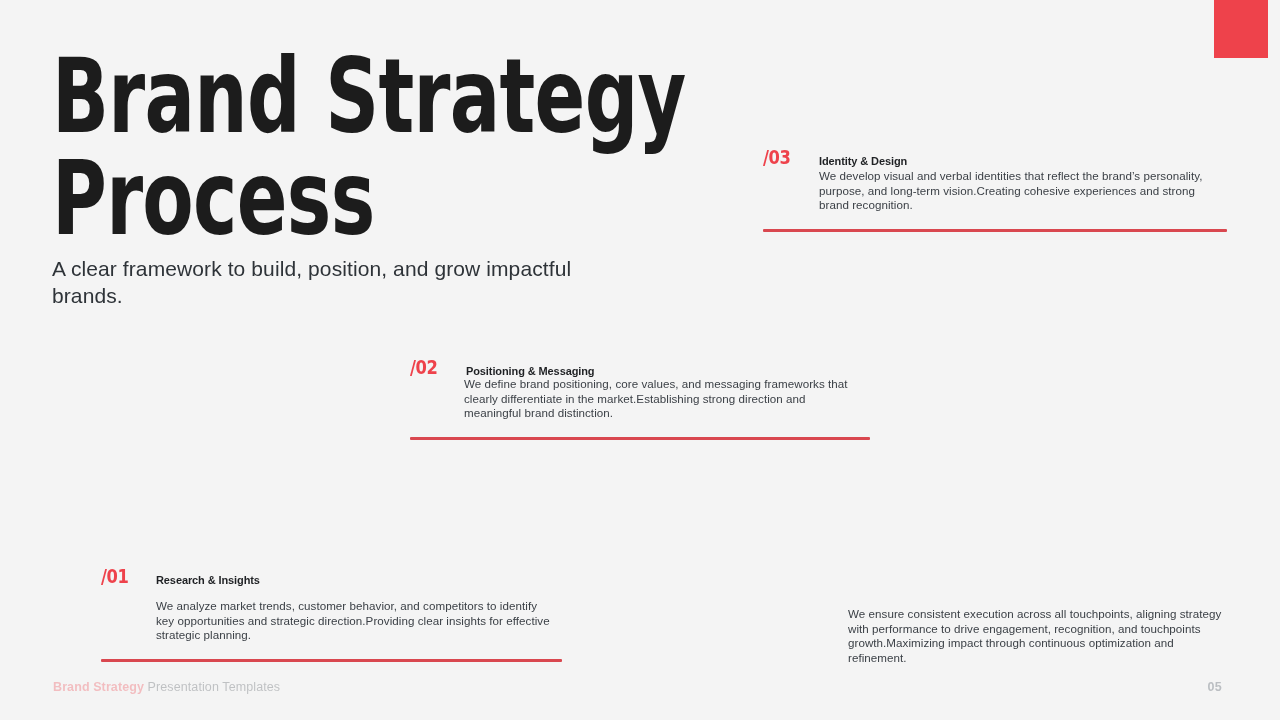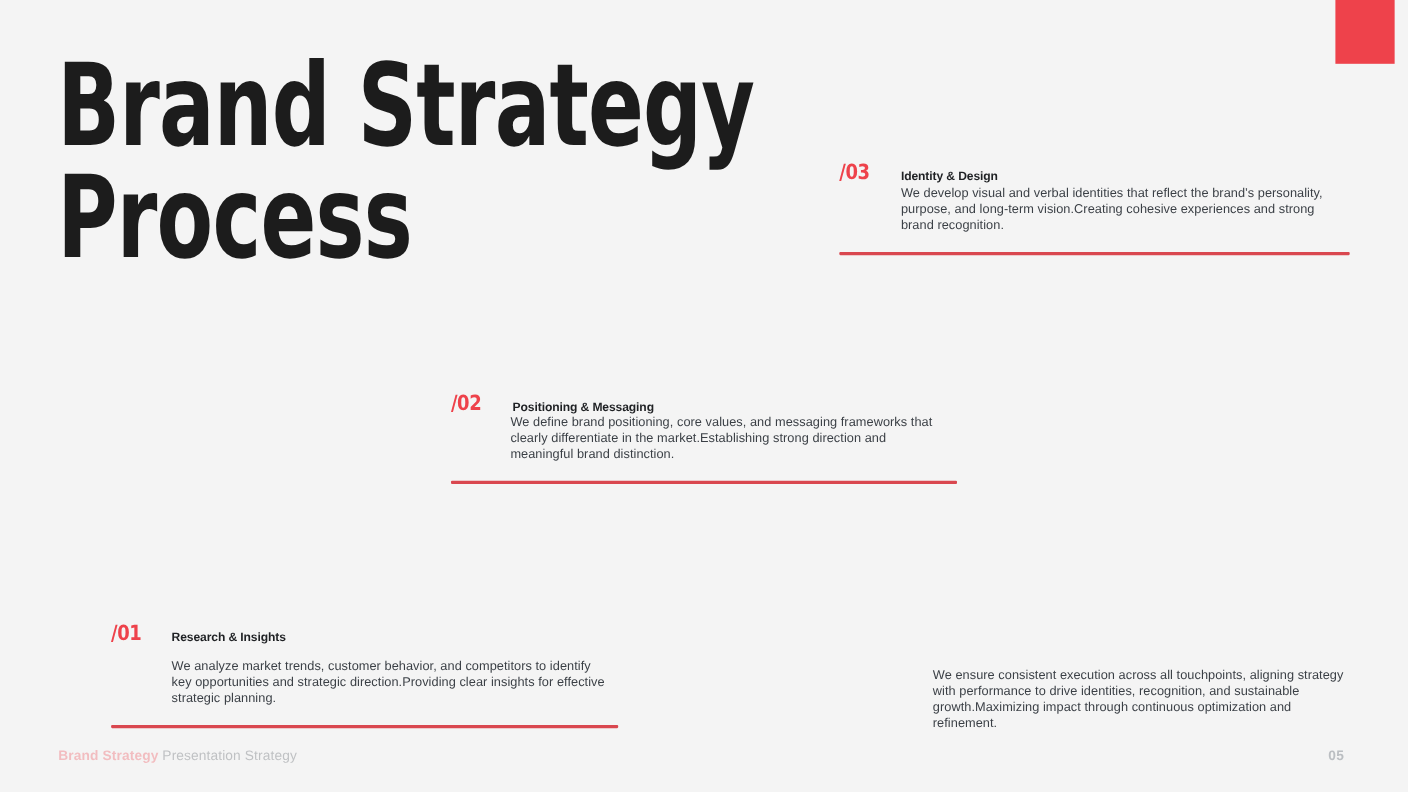--- a/index.html
+++ b/index.html
@@ -169,20 +169,21 @@
 <body>
 
 <div class="slide">
 
   <div class="corner-accent"></div>
 
   <div class="title-block">
     <h1 class="slide-title"><span>Brand Strategy</span><span class="line2">Process</span></h1>
   </div>
 
+  <p class="slide-subtitle">A clear framework to build, position, and grow impactful brands.</p>
 
   <div class="proc-item" id="item-03">
     <div class="proc-head">
       <span class="proc-num">/03</span>
       <span class="proc-title">Identity &amp; Design</span>
     </div>
     <div class="proc-body">We develop visual and verbal identities that reflect the brand’s personality, purpose, and long-term vision.Creating cohesive experiences and strong brand recognition.</div>
     <div class="proc-rule"></div>
   </div>
 
@@ -197,19 +198,19 @@
 
   <div class="proc-item" id="item-01">
     <div class="proc-head">
       <span class="proc-num">/01</span>
       <span class="proc-title">Research &amp; Insights</span>
     </div>
     <div class="proc-body">We analyze market trends, customer behavior, and competitors to identify key opportunities and strategic direction.Providing clear insights for effective strategic planning.</div>
     <div class="proc-rule"></div>
   </div>
 
-  <div class="trailing-note">We ensure consistent execution across all touchpoints, aligning strategy with performance to drive identities, recognition, and sustainable growth.Maximizing impact through continuous optimization and refinement.</div>
-
-  <div class="footer"><span class="footer-brand">Brand Strategy</span> <span class="footer-sub">Presentation Strategy</span></div>
+  <div class="trailing-note">We ensure consistent execution across all touchpoints, aligning strategy with performance to drive engagement, recognition, and touchpoints growth.Maximizing impact through continuous optimization and refinement.</div>
+
+  <div class="footer"><span class="footer-brand">Brand Strategy</span> <span class="footer-sub">Presentation Templates</span></div>
 
   <div class="page-number">05</div>
 
 </div>
 
 </body></html>

